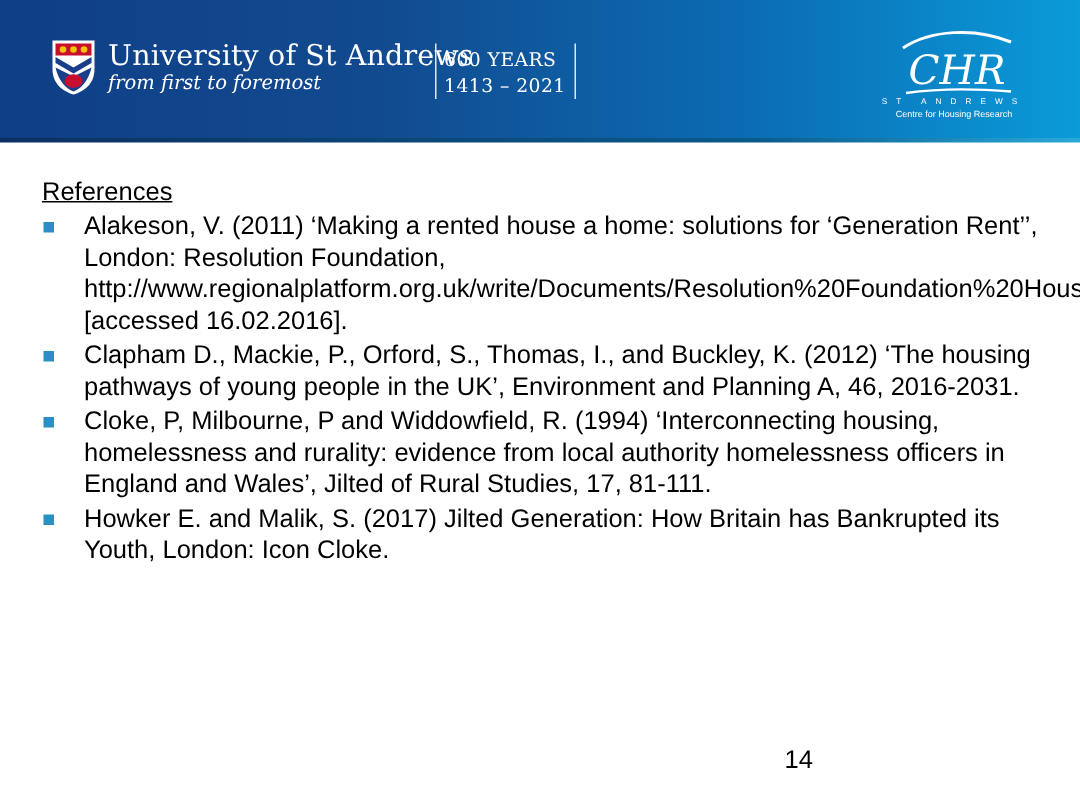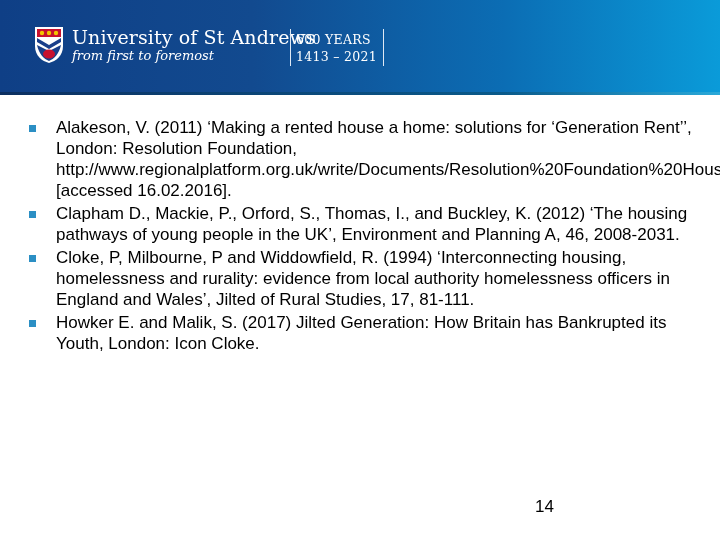--- a/index.html
+++ b/index.html
@@ -21,21 +21,21 @@
   .chr-mark { position:absolute; left:14px; top:2px; width:76px; height:46px; }
   .chr-sub1 { position:absolute; left:0; top:49px; width:100px; text-align:center; color:#fff; font-size:5.5px; letter-spacing:6px; line-height:7px; white-space:nowrap; }
   .chr-sub2 { position:absolute; left:-2px; top:57px; width:104px; text-align:center; color:#fff; font-size:6px; line-height:8px; white-space:nowrap; }
 
   .content { position:absolute; left:28px; top:117px; width:670px; font-size:17px; line-height:21px; }
   .heading { text-decoration:underline; margin:0 0 2px 0; }
   .ref-list { list-style:none; margin:0; padding:0; }
   .ref-item { position:relative; padding-left:28px; margin-bottom:2px; }
   .bullet { position:absolute; left:1px; top:8px; width:7px; height:7px; background:#2b8fc4; }
   .it { }
-  .page-num { position:absolute; left:535px; top:497px; font-size:17px; }
+  .page-num { position:absolute; left:523px; top:497px; font-size:17px; }
 </style>
 </head>
 <body>
 
 <div class="header">
   <div class="uni-logo">
     <svg class="shield" viewBox="0 0 30 38">
       <path d="M1 1 H29 V20 C29 30 22 35 15 37 C8 35 1 30 1 20 Z" fill="#ffffff"></path>
       <rect x="3" y="3" width="24" height="8" fill="#c8102e"></rect>
       <circle cx="8" cy="7" r="2.2" fill="#f2c500"></circle>
@@ -49,25 +49,35 @@
       <span class="uni-name">University of St Andrews</span>
       <span class="uni-motto">from first to foremost</span>
     </div>
   </div>
 
   <div class="years-box">
     <span class="years-title">600 YEARS</span>
     <span class="years-range">1413 – 2021</span>
   </div>
 
+  <div class="chr-logo">
+    <svg class="chr-mark" viewBox="0 0 76 46">
+      <path d="M2 14 C20 2 50 0 74 10" stroke="#fff" stroke-width="2" fill="none"></path>
+      <path d="M4 44 C25 41 50 41 74 43" stroke="#fff" stroke-width="1.6" fill="none"></path>
+      <text x="38" y="38" text-anchor="middle" font-family="DejaVu Serif, serif" font-style="italic" font-size="27" fill="#fff">CHR</text>
+    </svg>
+    <div class="chr-sub1">ST ANDREWS</div>
+    <div class="chr-sub2">Centre for Housing Research</div>
+  </div>
 </div>
 <div class="header-shadow"></div>
 
 <div class="content">
+  <div class="heading">References</div>
   <ul class="ref-list" id="ref-list">
       <li class="ref-item"><span class="bullet" style="background: rgb(43, 143, 196);"></span><span>Alakeson, V. (2011) ‘Making a rented house a home: solutions for ‘Generation Rent’’, London: Resolution Foundation, http://www.regionalplatform.org.uk/write/Documents/Resolution%20Foundation%20Housing_Report_Final.pdf [accessed 16.02.2016].</span></li>
-      <li class="ref-item"><span class="bullet" style="background: rgb(43, 143, 196);"></span><span>Clapham D., Mackie, P., Orford, S., Thomas, I., and Buckley, K. (2012) ‘The housing pathways of young people in the UK’, </span><span class="it">Environment and Planning A</span><span>, 46, 2008-2031.</span></li>
+      <li class="ref-item"><span class="bullet" style="background: rgb(43, 143, 196);"></span><span>Clapham D., Mackie, P., Orford, S., Thomas, I., and Buckley, K. (2012) ‘The housing pathways of young people in the UK’, </span><span class="it">Environment and Planning A</span><span>, 46, 2016-2031.</span></li>
       <li class="ref-item"><span class="bullet" style="background: rgb(43, 143, 196);"></span><span>Cloke, P, Milbourne, P and Widdowfield, R. (1994) ‘Interconnecting housing, homelessness and rurality: evidence from local authority homelessness officers in England and Wales’, </span><span class="it">Jilted of Rural Studies</span><span>, 17, 81-111.</span></li>
       <li class="ref-item"><span class="bullet" style="background: rgb(43, 143, 196);"></span><span>Howker E. and Malik, S. (2017) </span><span class="it">Jilted Generation: How Britain has Bankrupted its Youth</span><span>, London: Icon Cloke.</span></li>
     </ul>
 </div>
 
 <div class="page-num">14</div>
 
 </body></html>

